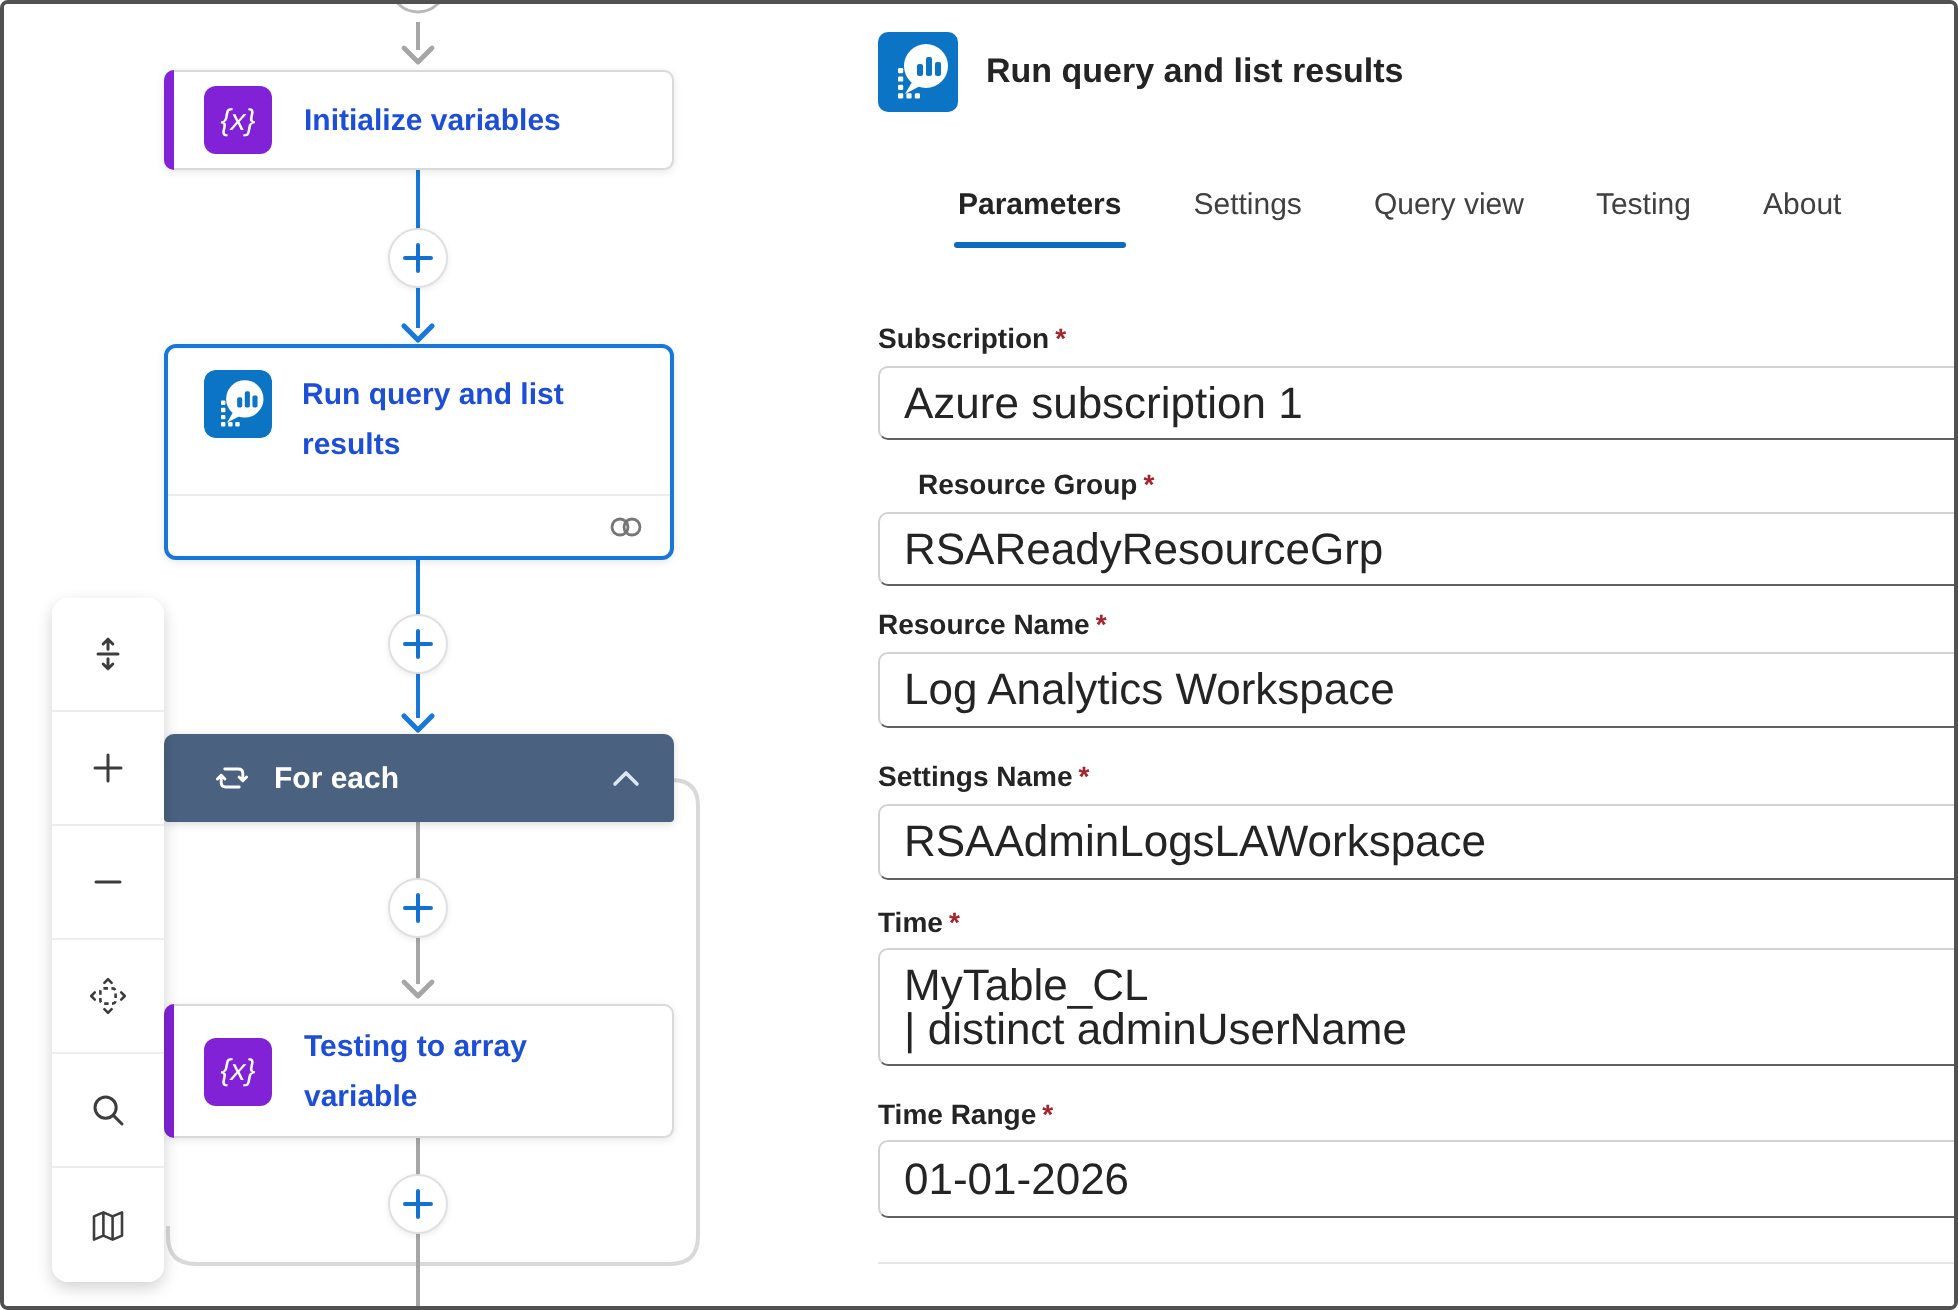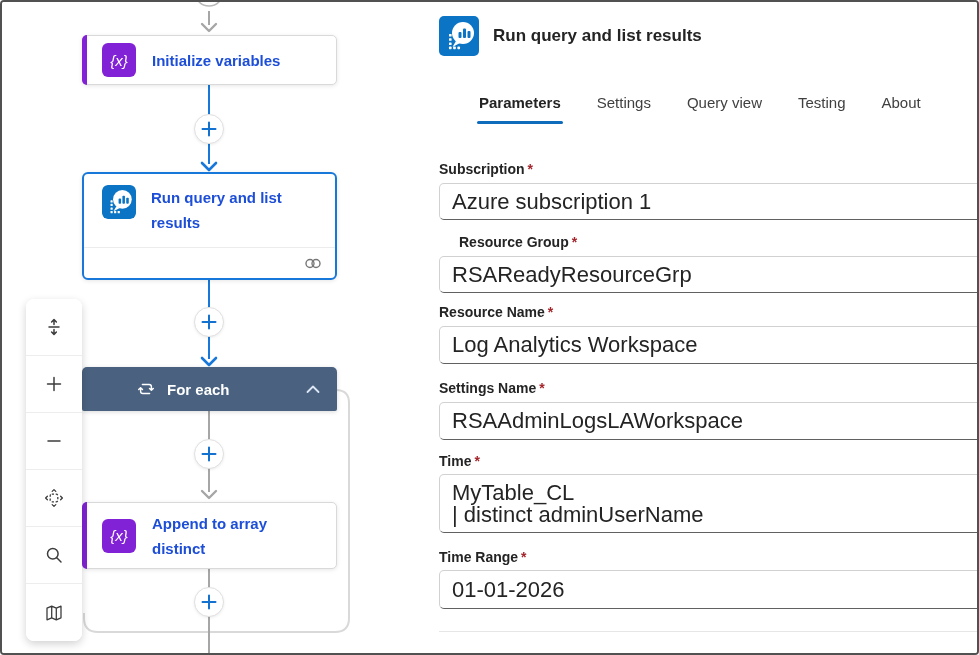--- a/index.html
+++ b/index.html
@@ -9,21 +9,21 @@
   .edges{position:absolute;left:0;top:0;z-index:1;pointer-events:none;}
   .node{position:absolute;left:80px;width:255px;background:#fff;border:1px solid #d9d9d9;border-radius:5px;
         box-shadow:0 1px 4px rgba(0,0,0,.10);box-sizing:border-box;z-index:3;cursor:pointer;}
   .accent{position:absolute;left:-1px;top:-1px;bottom:-1px;width:5px;background:#8122d6;border-radius:5px 0 0 5px;}
   .node-title{font-size:15px;font-weight:700;color:#1d4ed8;line-height:25px;}
   .icon-sq{width:34px;height:34px;border-radius:6px;display:flex;align-items:center;justify-content:center;flex:0 0 auto;}
   .icon-var{background:#8122d6;color:#fff;font-size:15px;font-style:italic;font-weight:400;}
   .plus-btn{position:absolute;width:30px;height:30px;border-radius:50%;background:#fff;border:1px solid #e0e0e0;
             box-shadow:0 1px 3px rgba(0,0,0,.08);display:flex;align-items:center;justify-content:center;z-index:4;cursor:pointer;box-sizing:border-box;}
   .foreach-header{position:absolute;left:80px;top:365px;width:255px;height:44px;background:#4a6280;border-radius:5px 5px 2px 2px;
-            display:flex;align-items:center;box-sizing:border-box;z-index:3;cursor:pointer;box-shadow:0 1px 4px rgba(0,0,0,.15);padding-left:30px;}
+            display:flex;align-items:center;box-sizing:border-box;z-index:3;cursor:pointer;box-shadow:0 1px 4px rgba(0,0,0,.15);}
   .foreach-label{color:#fff;font-size:15px;font-weight:700;margin-left:12px;}
   .toolbar{position:absolute;left:24px;top:297px;width:56px;background:#fff;border-radius:8px;z-index:6;
            box-shadow:0 3px 8px rgba(0,0,0,.18);overflow:hidden;}
   .tb-btn{width:56px;height:57px;display:flex;align-items:center;justify-content:center;background:#fff;border:none;
           border-bottom:1px solid #ededed;cursor:pointer;box-sizing:border-box;}
   .tb-btn:last-child{border-bottom:none;}
   
   .panel{position:absolute;left:421px;top:0;right:0;bottom:0;background:#fff;overflow:hidden;}
   .panel-header{position:absolute;left:16px;top:14px;display:flex;align-items:center;gap:14px;}
   .panel-title{font-size:17px;font-weight:700;color:#242424;}
@@ -128,21 +128,21 @@
       <svg width="16" height="16" viewBox="0 0 16 16">
         <path d="M8 1.5 V14.5 M1.5 8 H14.5" stroke="#1372cf" stroke-width="2" stroke-linecap="round"></path>
       </svg>
     </div>
 
     <div class="node" style="top:500px;height:67px;display:flex;align-items:center;">
       <div class="accent"></div>
       <div class="icon-sq icon-var" style="margin-left:19px;">
         <span>{x}</span>
       </div>
-      <div class="node-title" style="margin-left:16px;width:160px;line-height:25px;">Append to array distinct</div>
+      <div class="node-title" style="margin-left:16px;width:160px;line-height:25px;">Testing to array variable</div>
     </div>
 
     <div class="plus-btn" style="left:192px;top:585px;">
       <svg width="16" height="16" viewBox="0 0 16 16">
         <path d="M8 1.5 V14.5 M1.5 8 H14.5" stroke="#1372cf" stroke-width="2" stroke-linecap="round"></path>
       </svg>
     </div>
 
     <div class="toolbar">
       <button class="tb-btn">

